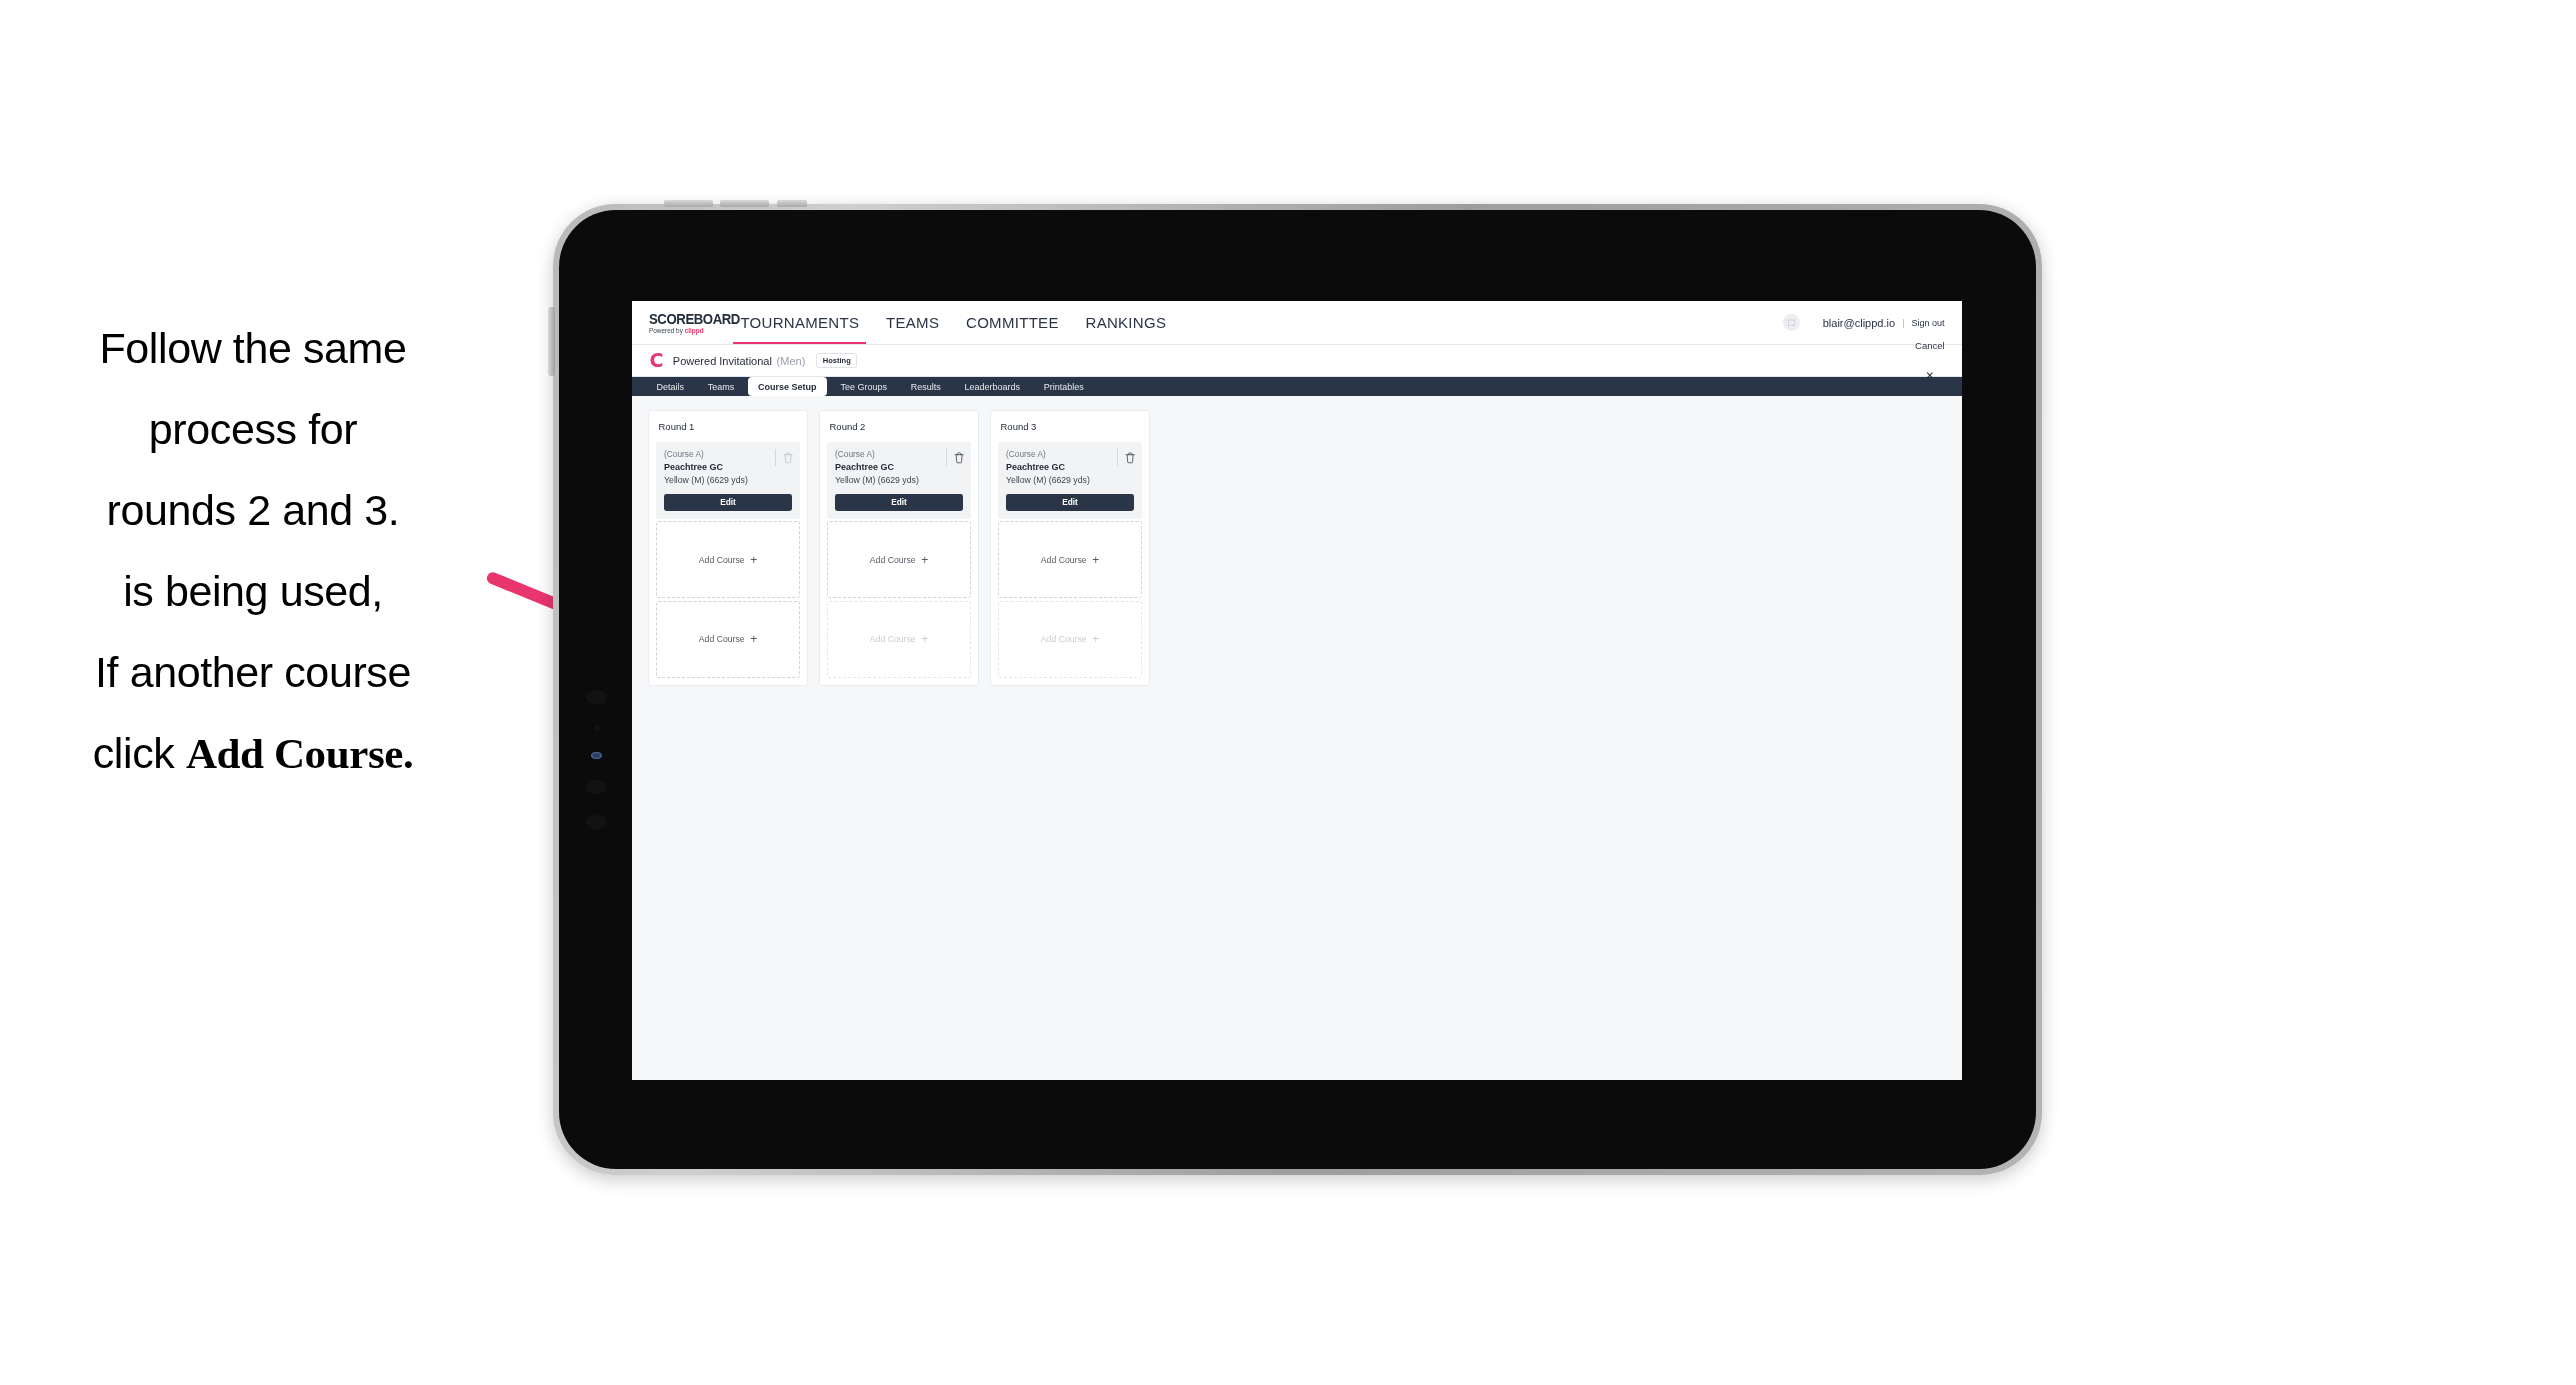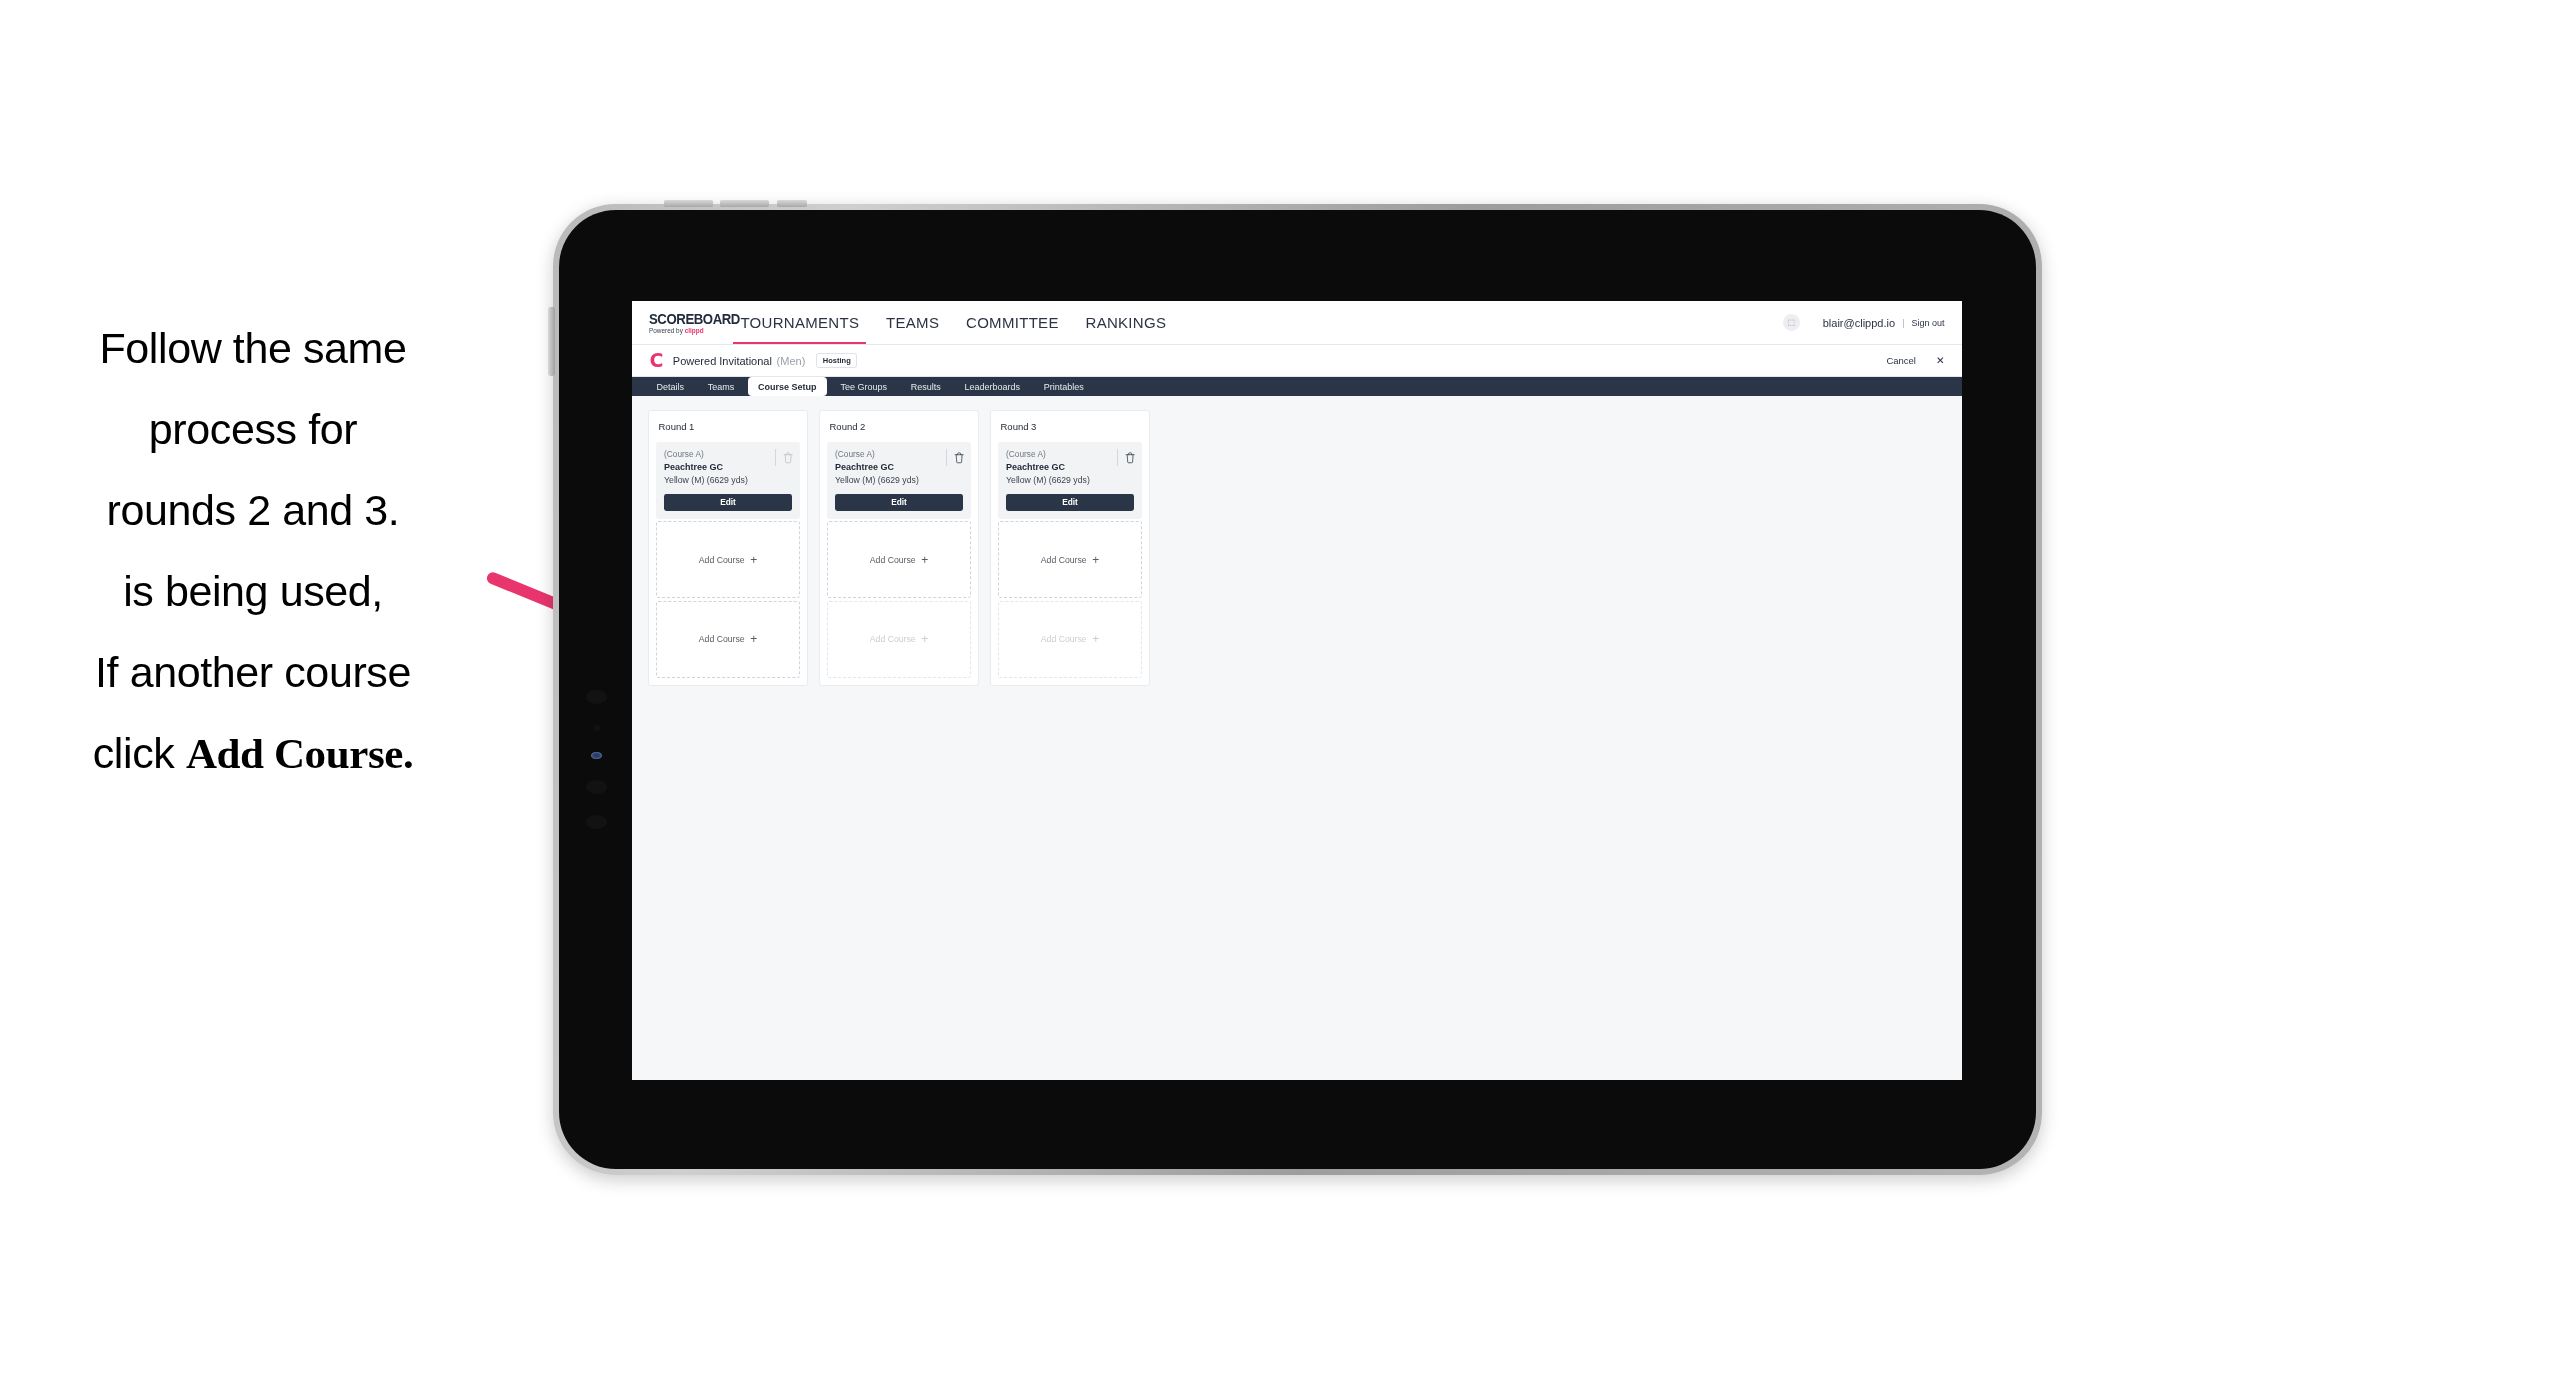--- a/index.html
+++ b/index.html
@@ -206,21 +206,21 @@
     color: #1f2733;
     border: 0.8px solid #dfe2e7;
     border-radius: 2.4px;
     padding: 2.4px 5.5px;
     background: #fff;
     text-align: center;
   }
   #titlebar-spacer { flex: 1; }
   #cancel-btn {
     display: flex; align-items: center; gap: 20px;
-    font-size: 9.5px; color: #2b3445; cursor: pointer;
+    font-size: 9.5px; color: #2b3445; cursor: pointer; flex-direction: column;
   }
   #cancel-x { font-size: 10.3px; line-height: 9.5px; }
 
   
   #tabbar {
     height: 19px;
     background: #2a3648;
     display: flex;
     align-items: center;
     padding: 0 14.2px;

